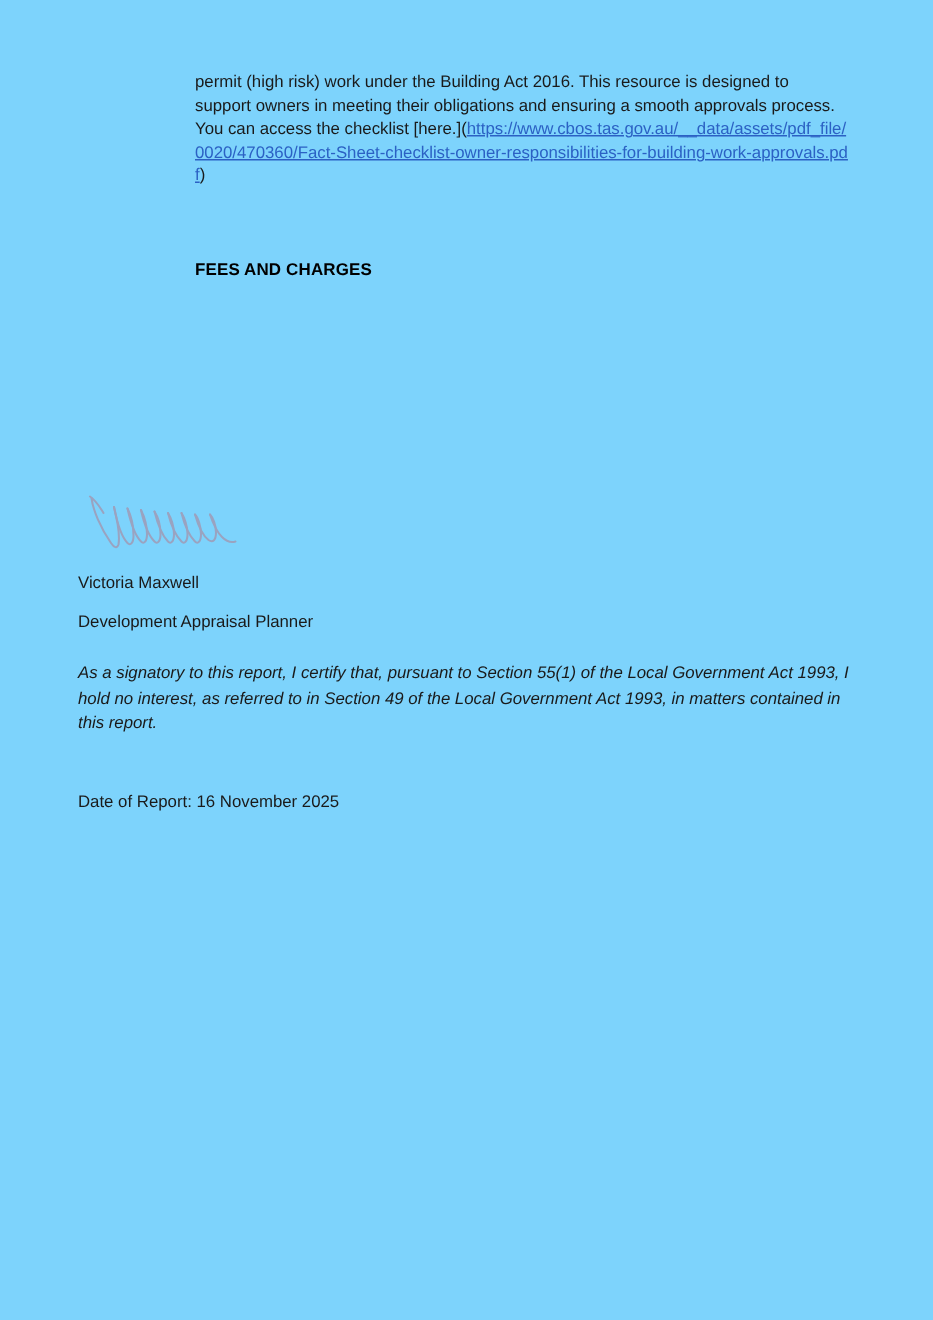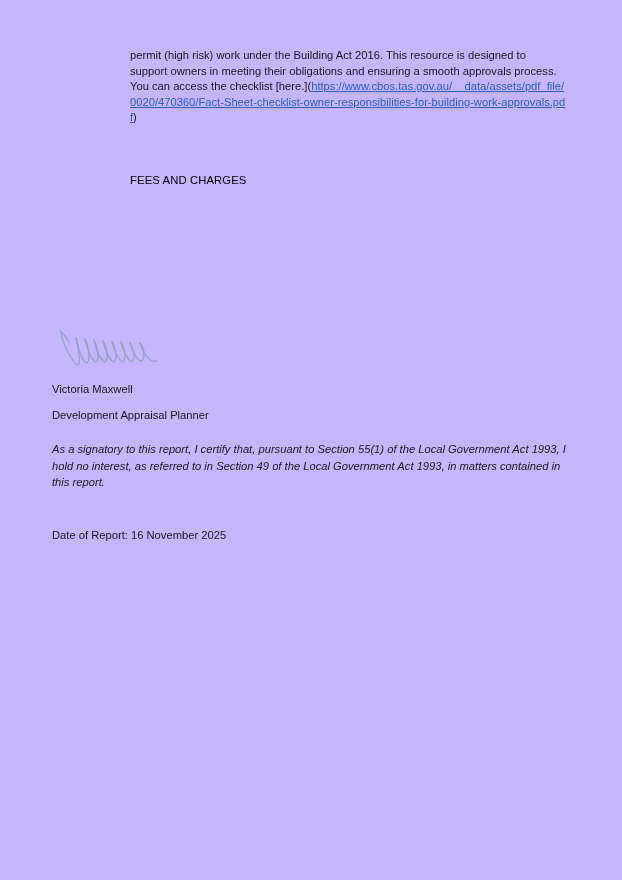--- a/index.html
+++ b/index.html
@@ -12,21 +12,21 @@
     height: 880px;
     position: relative;
     font-family: "Liberation Sans", sans-serif;
     color: #000000;
     -webkit-font-smoothing: antialiased;
   }
 
   .page {
     position: absolute;
     inset: 0;
-    background: #c4b5fd;
+    background: #7dd3fc;
     overflow: hidden;
     padding-left: 48px;
   }
 
   
   .body-col {
     position: absolute;
     left: 130px;
     top: 48px;
     width: 436px;
@@ -37,21 +37,21 @@
     line-height: 15.6px;
     color: #1a1a1a;
     margin: 0;
     text-align: left;
     word-break: break-word;
   }
 
   .section-heading {
     font-size: 11.3px;
     line-height: 15.6px;
-    font-weight: normal;
+    font-weight: bold;
     color: #000000;
     letter-spacing: 0.1px;
     margin: 0;
   }
 
   .gap-lg { height: 47px; }
   .gap-md { height: 22px; }
 
   a.doclink, .doclink {
     color: #2b61c4;

